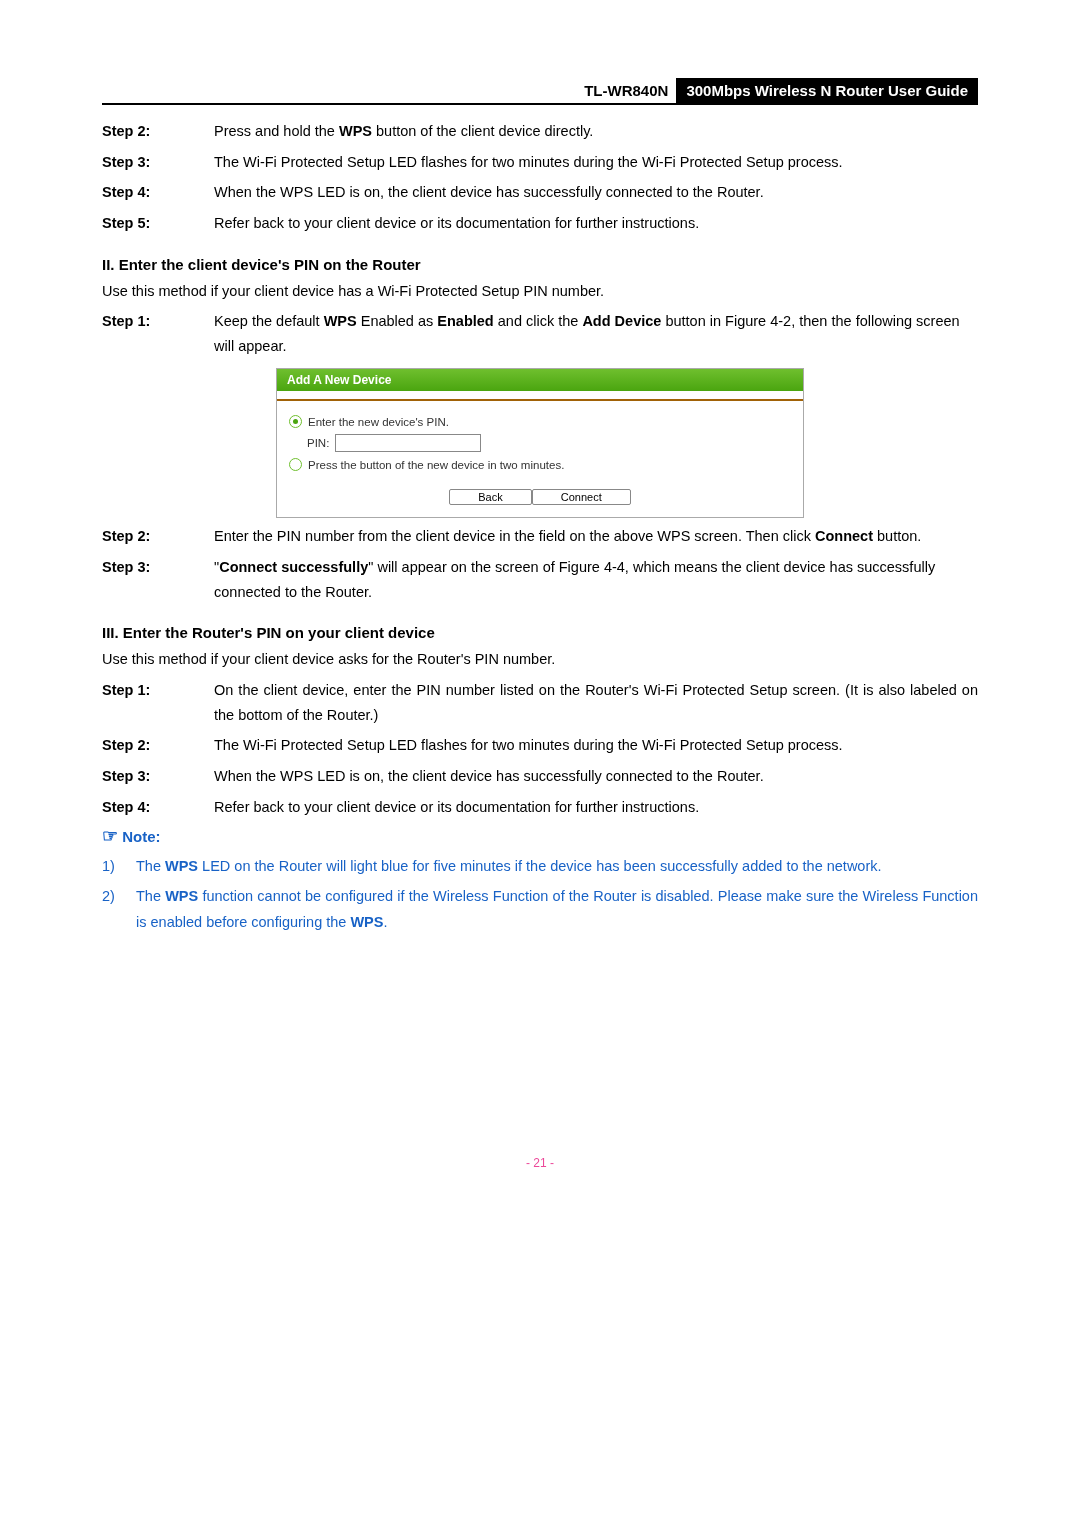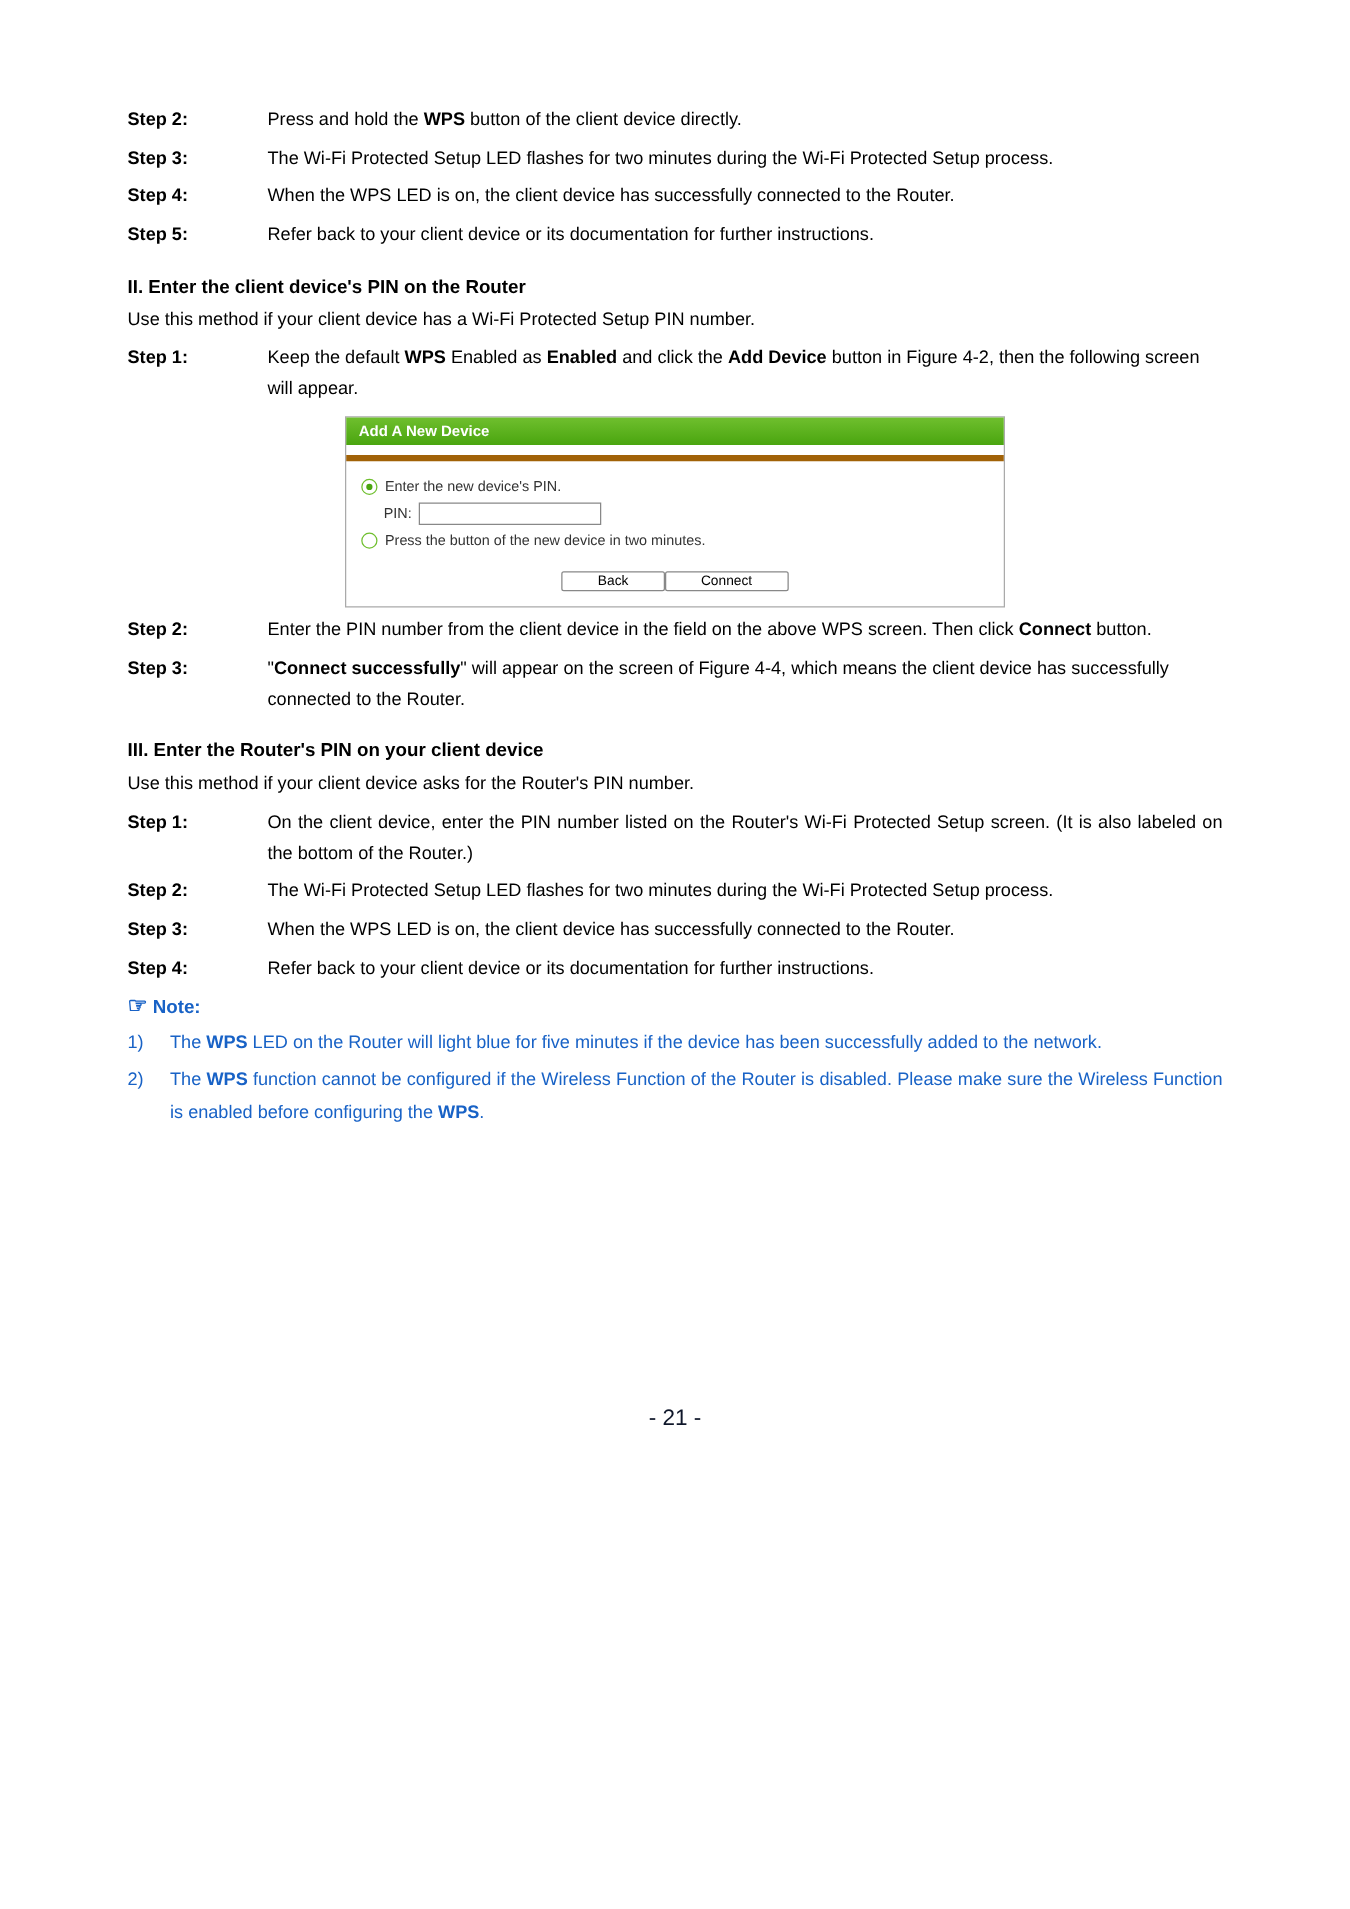--- a/index.html
+++ b/index.html
@@ -74,21 +74,21 @@
     background: linear-gradient(#6fbf2e, #4aa50f);
     color: #fff;
     font-weight: bold;
     font-size: 12px;
     padding: 4px 10px;
   }
   .panel-body {
     padding: 8px 12px 12px 12px;
     font-size: 11.5px;
     color: #333;
-    border-top: 5px solid #a16207;
+    border-top: 2px solid #a16207;
   }
   .radio-row {
     display: flex;
     align-items: center;
     gap: 6px;
     margin: 6px 0;
   }
   .radio {
     width: 11px;
     height: 11px;
@@ -157,31 +157,35 @@
   }
   .note-num {
     width: 34px;
     flex: 0 0 auto;
   }
   .note-body {
     flex: 1;
   }
   .footer {
     text-align: center;
-    font-size: 18px;
-    color: #0f172a;
+    font-size: 12px;
+    color: #ec4899;
     margin-top: 220px;
   }
   b { font-weight: bold; }
 </style>
 </head>
 <body>
 
 <div class="page">
 
+  <div class="header-bar">
+    <div class="header-model">TL-WR840N</div>
+    <div class="header-title">300Mbps Wireless N Router User Guide</div>
+  </div>
 
   <div class="step-row">
     <div class="step-label">Step 2:</div>
     <div class="step-body">
       <span>Press and hold the </span><b>WPS</b><span> button of the client device directly.</span>
     </div>
   </div>
 
   <div class="step-row">
     <div class="step-label">Step 3:</div>

